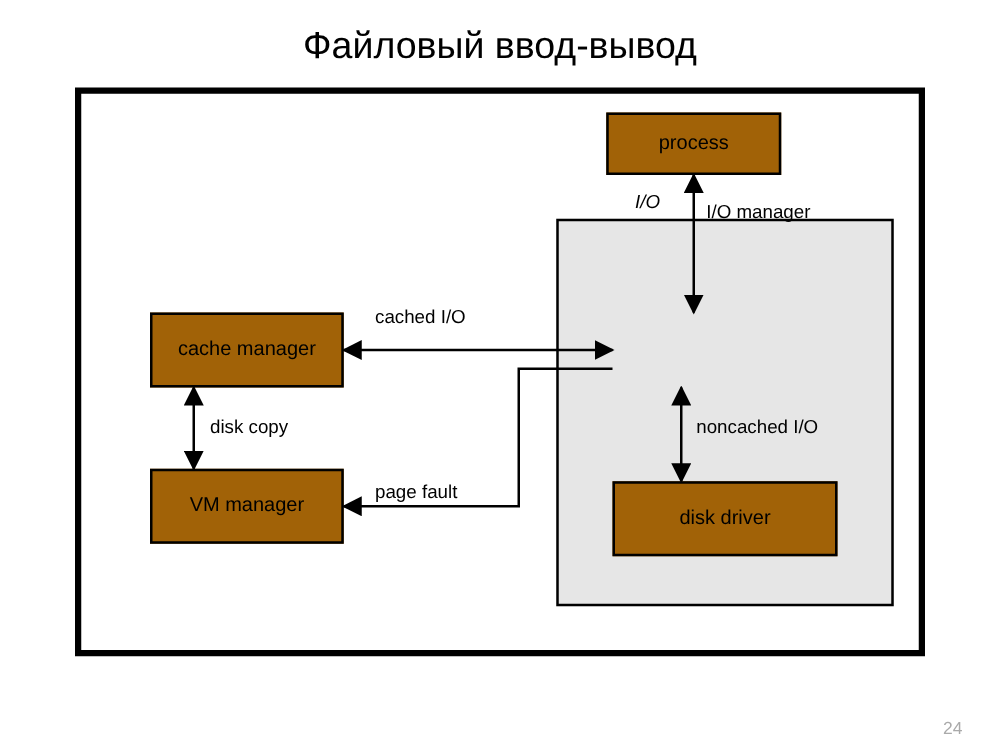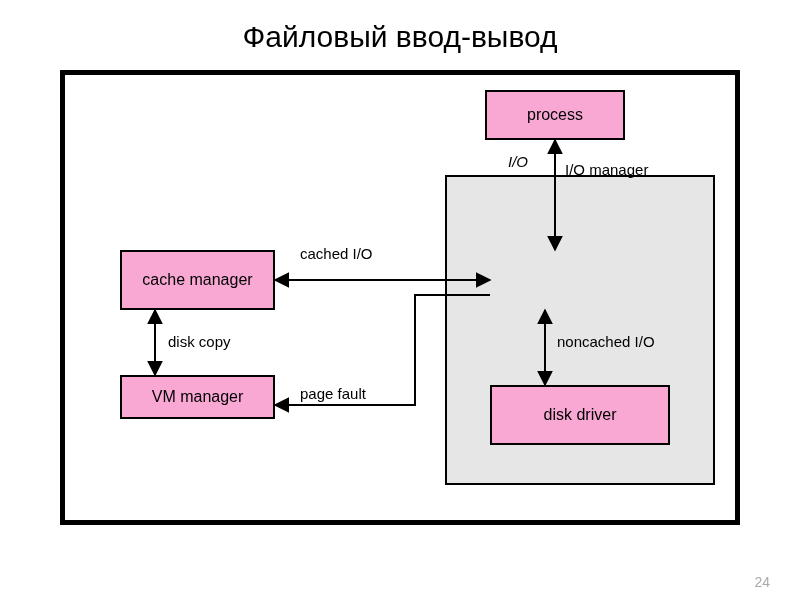--- a/index.html
+++ b/index.html
@@ -46,21 +46,21 @@
     position: absolute;
     left: 380px;
     top: 100px;
     width: 270px;
     height: 310px;
     background: #e6e6e6;
     border: 2px solid #000;
   }
   .node {
     position: absolute;
-    background: #f9a8d4;
+    background: #a16207;
     border: 2px solid #000;
     font-size: 16px;
     display: flex;
     align-items: center;
     justify-content: center;
     text-align: center;
     padding: 16px;
   }
   .lbl {
     position: absolute;
@@ -84,21 +84,21 @@
 
 <div class="outer-frame">
   <div class="stage">
 
     <div class="io-manager-box"></div>
 
     <div class="node" style="left:420px; top:15px; width:140px; height:50px;">process</div>
 
     <div class="node" style="left:55px; top:175px; width:155px; height:60px;">cache manager</div>
 
-    <div class="node" style="left:55px; top:300px; width:155px; height:44px;">VM manager</div>
+    <div class="node" style="left:55px; top:300px; width:155px; height:60px;">VM manager</div>
 
 
     <div class="node" style="left:425px; top:310px; width:180px; height:60px;">disk driver</div>
 
     <span class="lbl" style="left:443px; top:78px;font-style:italic;">I/O</span>
 
     <span class="lbl" style="left:500px; top:86px;">I/O manager</span>
 
     <span class="lbl" style="left:235px; top:170px;">cached I/O</span>
 

